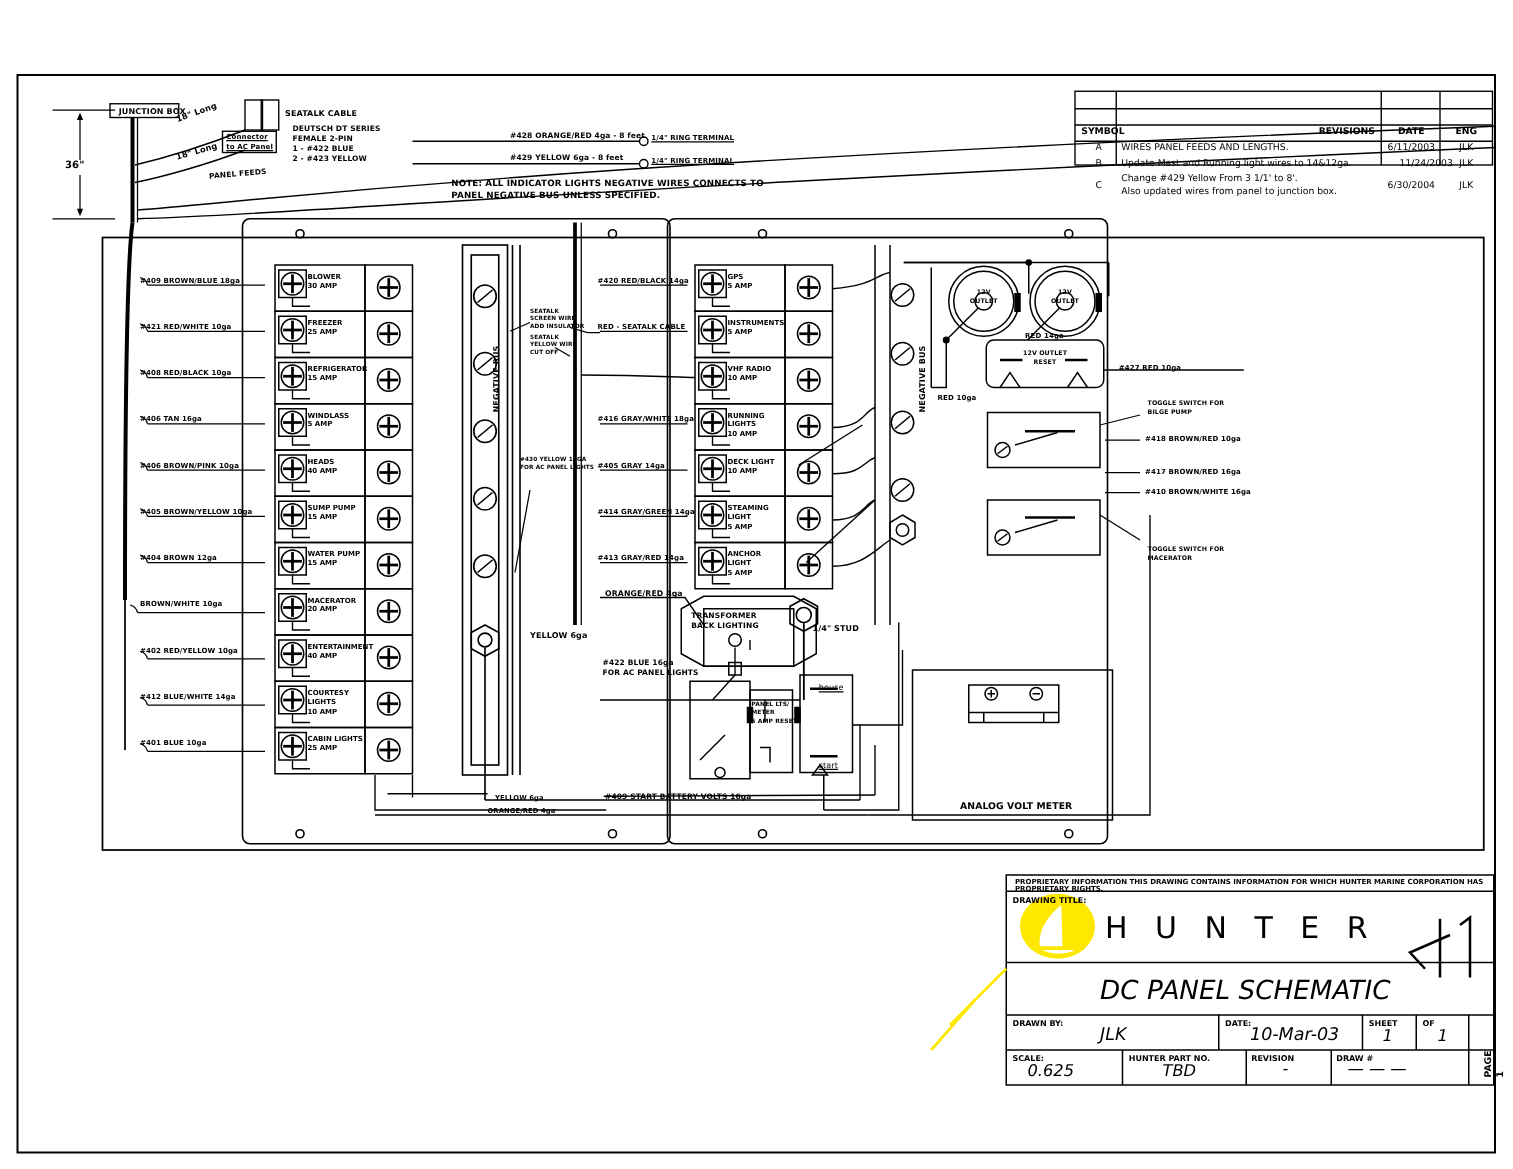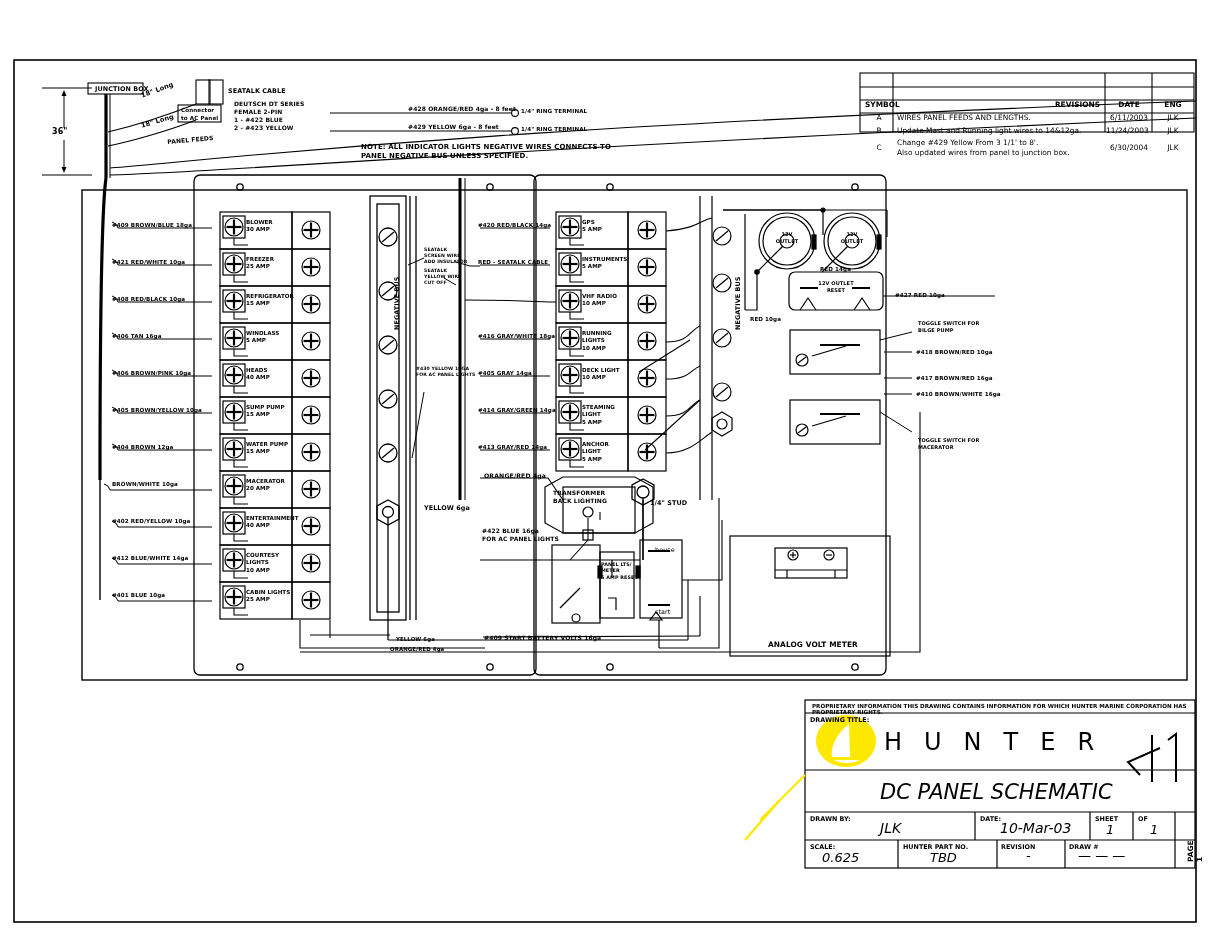--- a/index.html
+++ b/index.html
@@ -2,21 +2,21 @@
 <html><head>
 <meta charset="utf-8">
 <style>
   html,body{margin:0;padding:0;background:#fff;}
   body{width:1210px;height:935px;position:relative;overflow:hidden;
        font-family:"DejaVu Sans","Liberation Sans",sans-serif;color:#000;}
   .sheet{position:absolute;left:0;top:0;width:1210px;height:935px;}
   svg{position:absolute;left:0;top:0;}
   .lbl{position:absolute;font-size:6.2px;letter-spacing:.1px;line-height:1.25;
        white-space:nowrap;color:#000;font-weight:bold;}
-  .lbl.n{font-weight:normal;}
+  .lbl.n{font-weight:normal;text-decoration:underline;}
   .bk{position:absolute;font-size:6.4px;font-weight:bold;line-height:1.3;}
   .rev{position:absolute;font-size:7.4px;margin-top:24px;}
   .tb{position:absolute;font-size:7px;}
   .hand{font-family:"DejaVu Sans","Liberation Sans",sans-serif;font-style:italic;}
 </style>
 </head>
 <body>
 
 <div class="sheet">
 
@@ -596,21 +596,21 @@
 <div class="rev" style="left:1108px;top:76px;width:42px;text-align:center;font-weight:bold">DATE</div>
 <div class="rev" style="left:1155px;top:76px;width:36px;text-align:center;font-weight:bold">ENG</div>
 
 <div class="rev" style="left:865px;top:89px;width:28px;text-align:center">A</div>
 <div class="rev" style="left:897px;top:89px">WIRES PANEL FEEDS AND LENGTHS.</div>
 <div class="rev" style="left:1108px;top:89px;width:42px;text-align:center">6/11/2003</div>
 <div class="rev" style="left:1155px;top:89px;width:36px;text-align:center">JLK</div>
 
 <div class="rev" style="left:865px;top:102px;width:28px;text-align:center">B</div>
 <div class="rev" style="left:897px;top:102px">Update Mast and Running light wires to 14&amp;12ga.</div>
-<div class="rev" style="left:1106px;top:102px;width:28px;text-align:center">11/24/2003</div>
+<div class="rev" style="left:1106px;top:102px;width:70px;text-align:center">11/24/2003</div>
 <div class="rev" style="left:1155px;top:102px;width:36px;text-align:center">JLK</div>
 
 <div class="rev" style="left:865px;top:119px;width:28px;text-align:center">C</div>
 <div class="rev" style="left:897px;top:114px;white-space:pre-line;line-height:1.35">Change #429 Yellow From 3 1/1' to 8'.
 Also updated wires from panel to junction box.</div>
 <div class="rev" style="left:1108px;top:119px;width:42px;text-align:center">6/30/2004</div>
 <div class="rev" style="left:1155px;top:119px;width:36px;text-align:center">JLK</div>
 
 <div class="lbl" style="left:95px;top:85px;font-size:6.4px">JUNCTION BOX</div>
 <div class="lbl" style="left:52px;top:127px;font-size:8px">36"</div>

